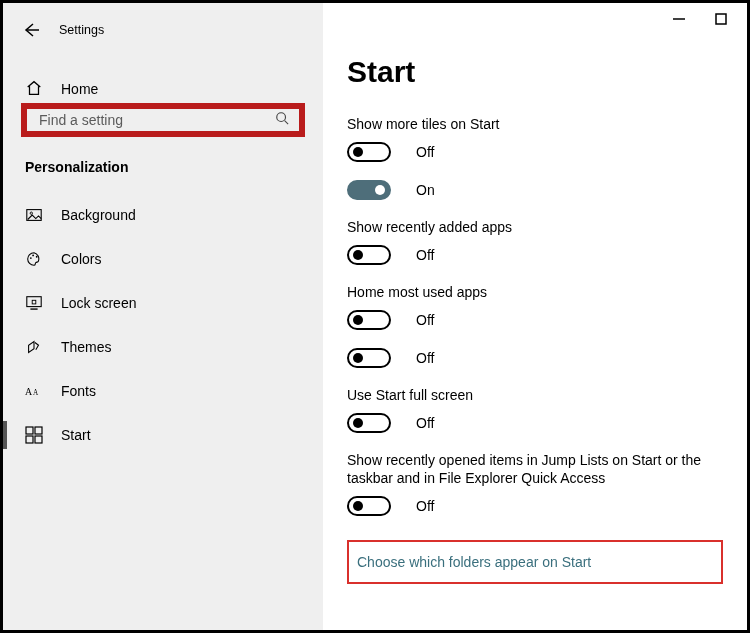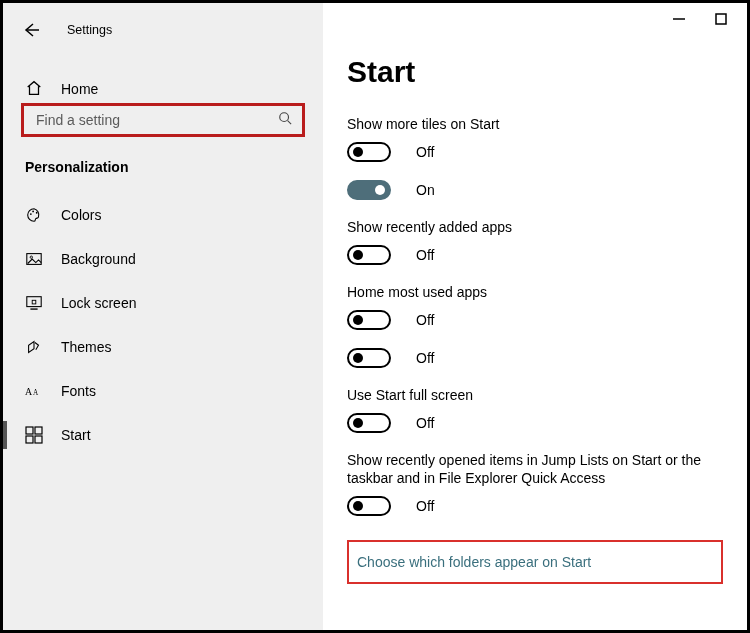--- a/index.html
+++ b/index.html
@@ -41,41 +41,41 @@
     background: #efefef;
     display: flex;
     flex-direction: column;
     padding-top: 4px;
   }
   .titlebar {
     height: 46px;
     display: flex;
     align-items: center;
     padding: 0 18px;
-    gap: 28px;
+    gap: 20px;
     font-size: 12.5px;
     color: #000;
   }
   .back-btn svg { display:block; }
   .home-row {
     height: 44px;
     display: flex;
     align-items: flex-end;
     padding: 0 22px;
     gap: 18px;
     font-size: 14px;
     color: #000;
   }
   .home-row .icon { width:18px; height:18px; display:flex; align-items:center; }
   .search-wrap { padding: 6px 18px 10px 18px; }
   .search-box {
     display:flex;
     align-items:center;
     height: 34px;
-    border: 3px solid #b91c1c;
+    border: 6px solid #b91c1c;
     background: #efefef;
     padding: 0 10px;
     justify-content: space-between;
   }
   .search-box input {
     border:none; background:transparent; outline:none;
     font-size: 14px; font-family: inherit;
     width: 220px;
     color: #5b5b5b;
   }
@@ -197,37 +197,37 @@
                 <line x1="11" y1="11" x2="15" y2="15" stroke="#444" stroke-width="1.3"></line>
               </svg>
           </span>
         </div>
       </div>
       <div class="category">Personalization</div>
       <div class="nav">
         <div class="nav-item">
           <span class="icon">
             <svg width="18" height="18" viewBox="0 0 20 20">
+                <rect x="2" y="4" width="16" height="12" fill="none" stroke="#000" stroke-width="1.2"></rect>
+                <circle cx="7" cy="8" r="1.3" fill="none" stroke="#000" stroke-width="1"></circle>
+                <path d="M3 15 L8 10 L12 14 L15 11 L18 14" fill="none" stroke="#000" stroke-width="1.2"></path>
+              </svg>
+          </span>
+          <span>Background</span>
+        </div>
+        <div class="nav-item">
+          <span class="icon">
+            <svg width="18" height="18" viewBox="0 0 20 20">
                 <path d="M10 3 a7 7 0 1 0 0 14 c2 0 1-2 2-3 s3 0 3-2 a7 7 0 0 0 -5-9z" fill="none" stroke="#000" stroke-width="1.2"></path>
                 <circle cx="6.5" cy="9" r="1" fill="#000"></circle>
                 <circle cx="9" cy="6" r="1" fill="#000"></circle>
                 <circle cx="13" cy="7.5" r="1" fill="#000"></circle>
               </svg>
           </span>
           <span>Colors</span>
-        </div>
-        <div class="nav-item">
-          <span class="icon">
-            <svg width="18" height="18" viewBox="0 0 20 20">
-                <rect x="2" y="4" width="16" height="12" fill="none" stroke="#000" stroke-width="1.2"></rect>
-                <circle cx="7" cy="8" r="1.3" fill="none" stroke="#000" stroke-width="1"></circle>
-                <path d="M3 15 L8 10 L12 14 L15 11 L18 14" fill="none" stroke="#000" stroke-width="1.2"></path>
-              </svg>
-          </span>
-          <span>Background</span>
         </div>
         <div class="nav-item">
           <span class="icon">
             <svg width="18" height="18" viewBox="0 0 20 20">
                 <rect x="2" y="3" width="16" height="11" fill="none" stroke="#000" stroke-width="1.2"></rect>
                 <rect x="6" y="16" width="8" height="1.5" fill="#000"></rect>
                 <rect x="8" y="7" width="4" height="4" fill="none" stroke="#000" stroke-width="1"></rect>
               </svg>
           </span>
           <span>Lock screen</span>

